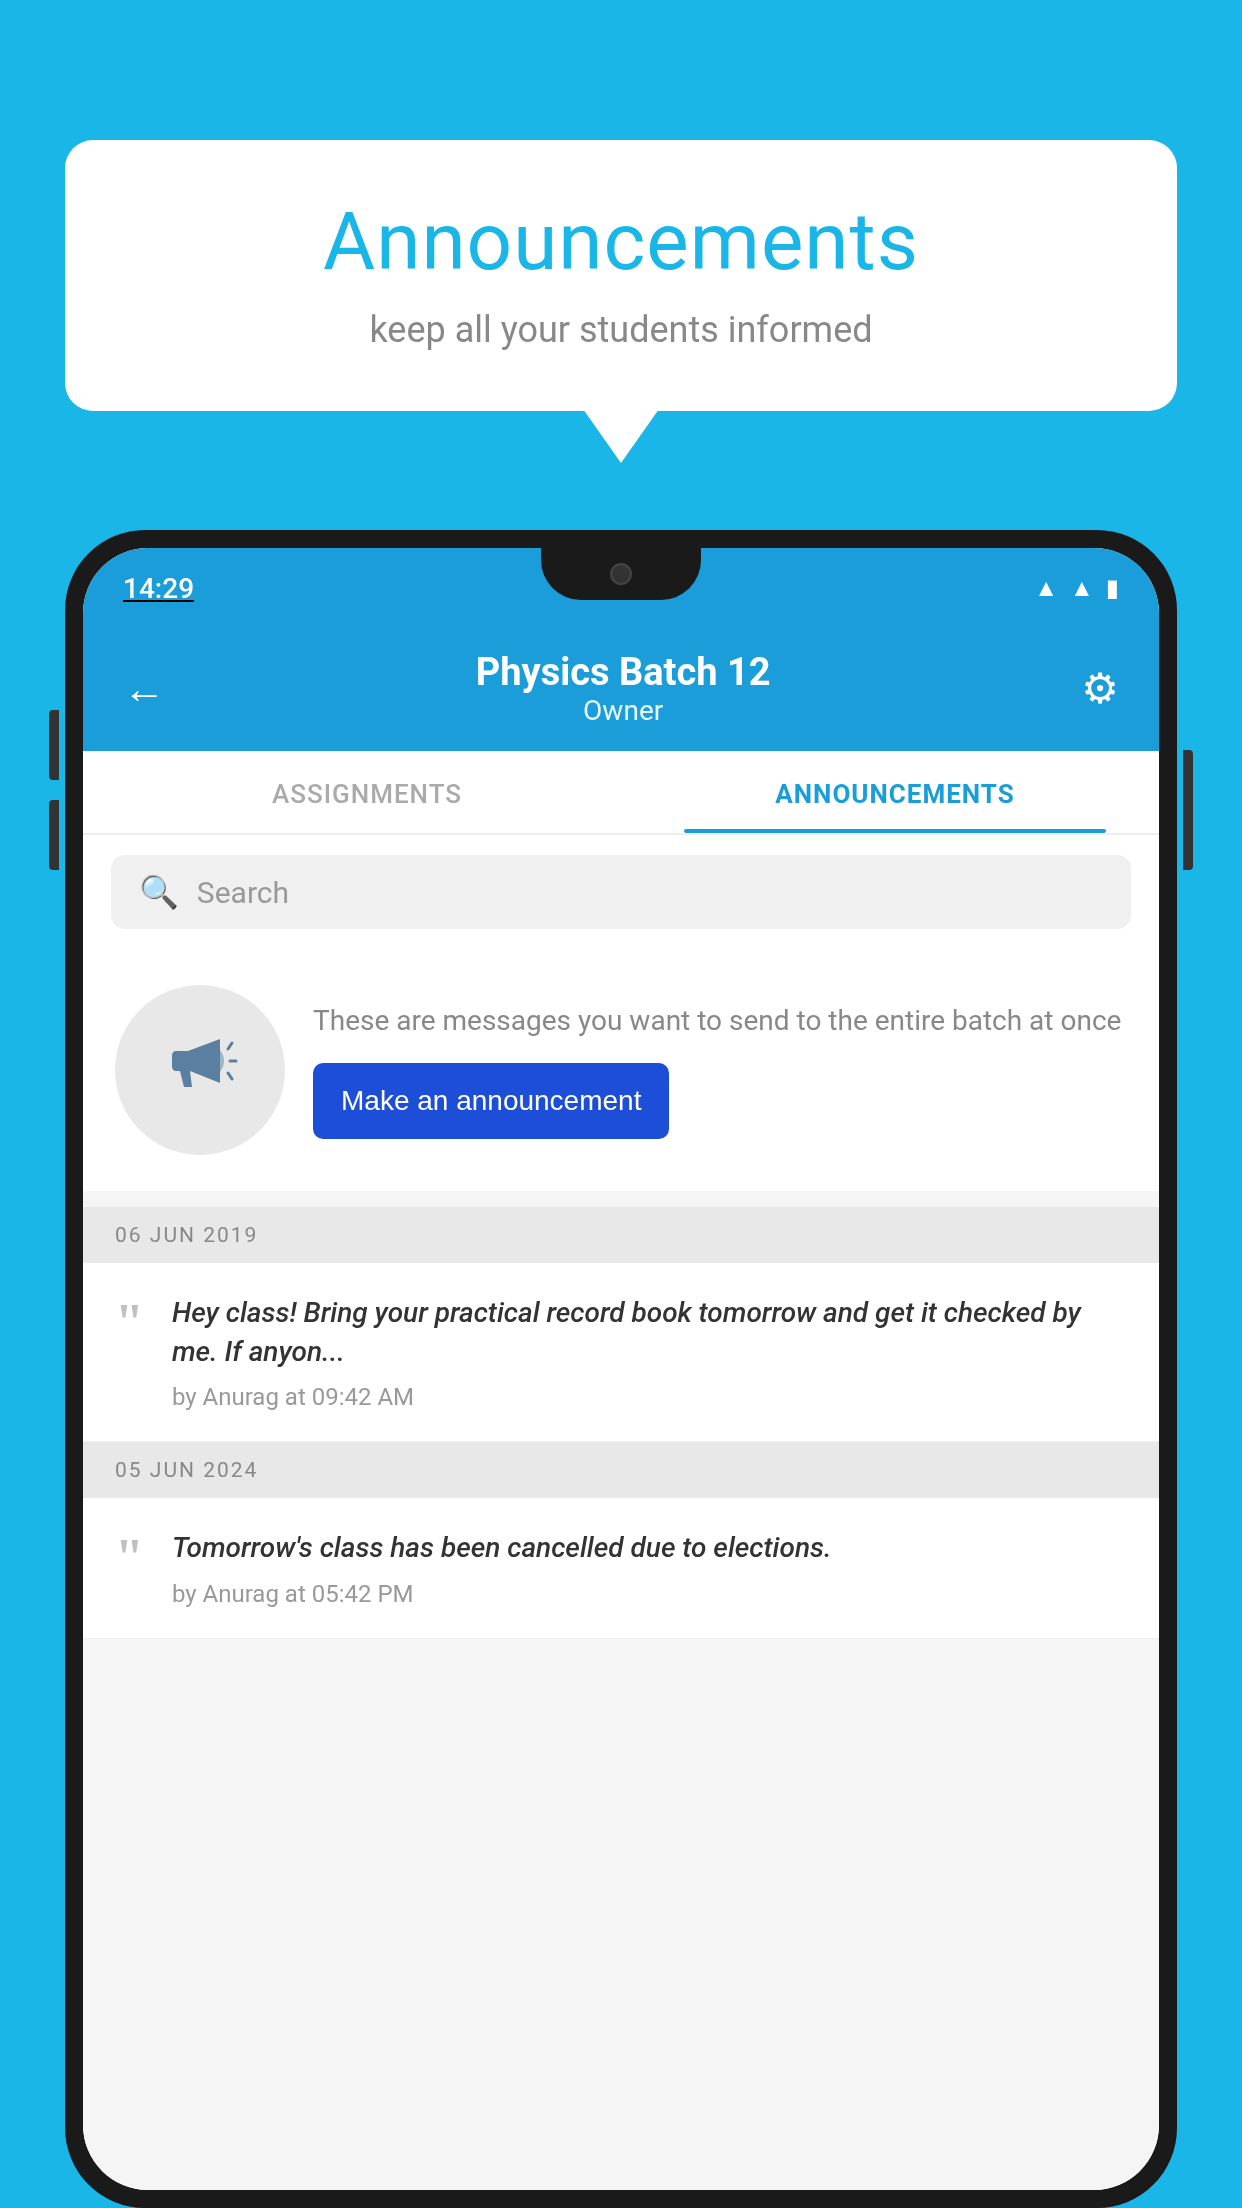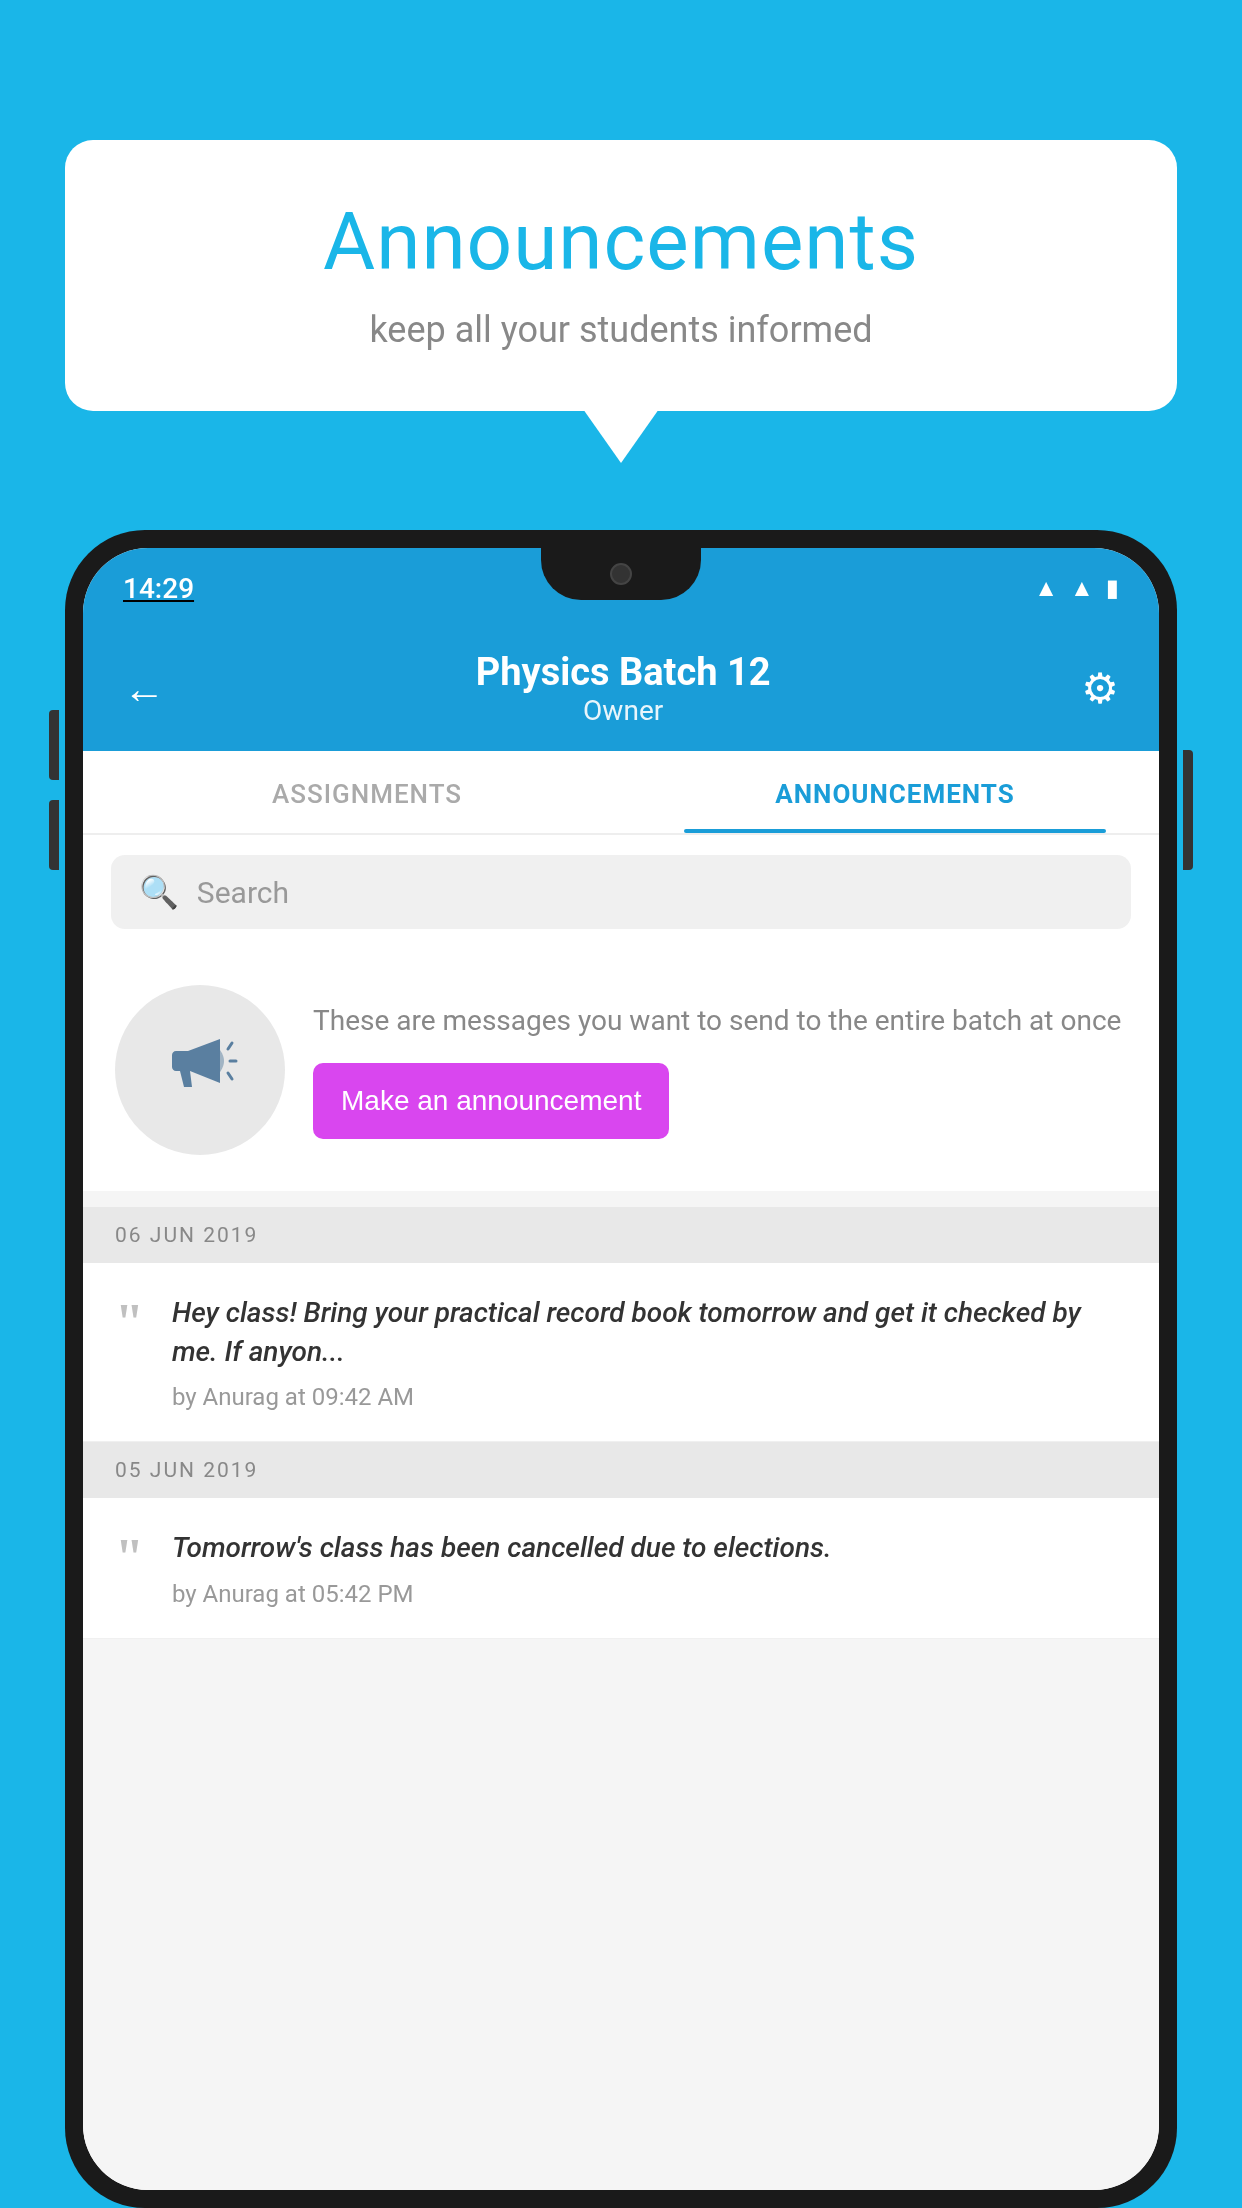--- a/index.html
+++ b/index.html
@@ -283,21 +283,21 @@
       gap: 22px;
     }
 
     .promo-description {
       color: #888;
       font-size: 28px;
       line-height: 1.4;
     }
 
     .make-announcement-btn {
-      background: #d946ef;
+      background: #1d4ed8;
       color: white;
       border: none;
       border-radius: 10px;
       padding: 22px 28px;
       font-size: 28px;
       font-weight: 500;
       cursor: pointer;
       text-align: center;
       align-self: flex-start;
     }
@@ -469,21 +469,21 @@
 
         <div class="announcement-item">
           <div class="quote-icon">"</div>
           <div class="announcement-content">
             <div class="announcement-text">Hey class! Bring your practical record book tomorrow and get it checked by me. If anyon...</div>
             <div class="announcement-meta">by Anurag at 09:42 AM</div>
           </div>
         </div>
 
         <div class="date-separator">
-          <span class="date-text">05  JUN  2019</span>
+          <span class="date-text">05  JUN  2024</span>
         </div>
 
         <div class="announcement-item">
           <div class="quote-icon">"</div>
           <div class="announcement-content">
             <div class="announcement-text">Tomorrow's class has been cancelled due to elections.</div>
             <div class="announcement-meta">by Anurag at 05:42 PM</div>
           </div>
         </div>
 

